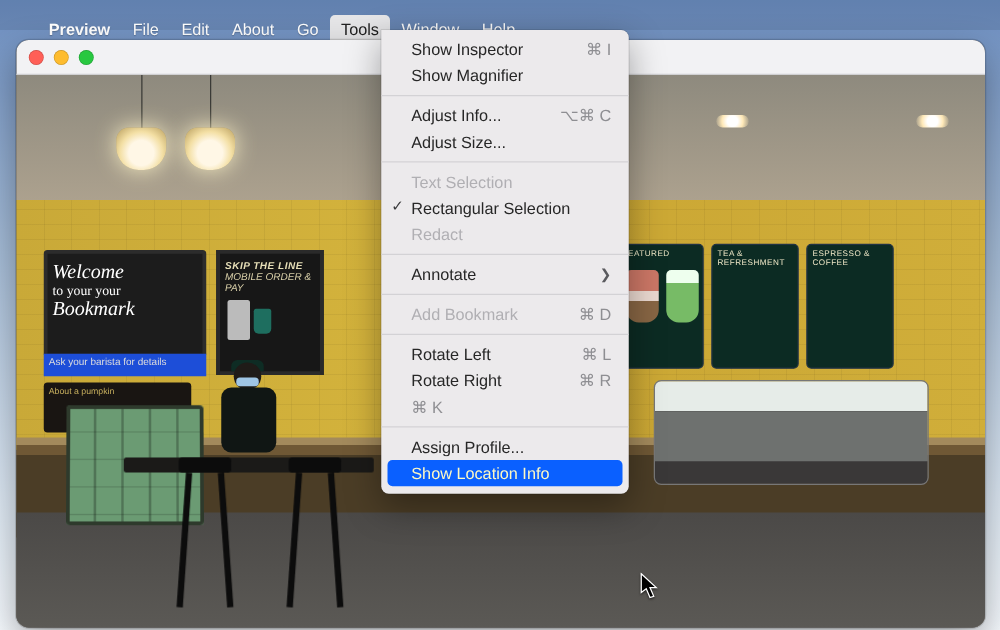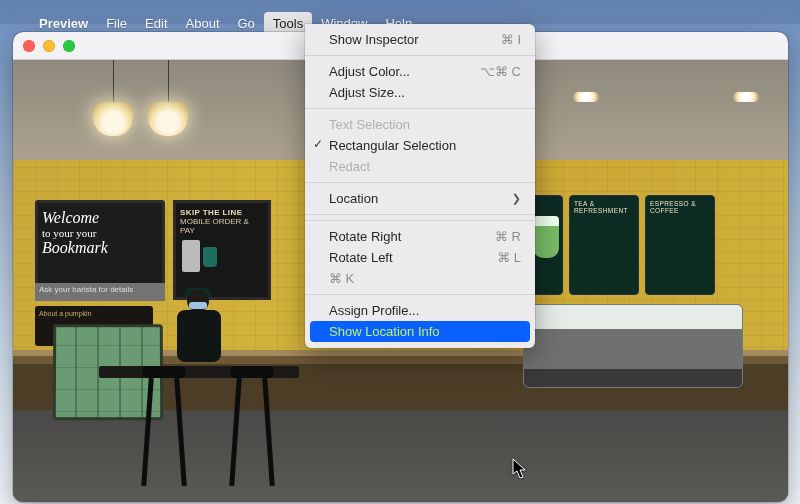--- a/index.html
+++ b/index.html
@@ -77,24 +77,24 @@
   }
   .lamp1 { top:0; left:80px;} .lamp2{top:0; left:135px;}
   .canlight { position:absolute; width:26px; height:10px; border-radius:5px; background: radial-gradient(circle,#fff 0 30%,#ffe9b8 60%, transparent 100%); top:32px; }
   .cl1{left:400px;} .cl2{left:560px;} .cl3{left:720px;}
 
   .chalkboard { position:absolute; top:140px; left:22px; width:130px; height:86px;
     background:#1c1c1c; border:3px solid #2c2c2c; border-radius:3px; color:#fff;
     font-family: cursive; font-size:12px; padding:6px 4px; line-height:1.1; }
   .chalkboard .w { font-size:16px; font-style:italic; }
   .chalkboard .s { font-size:11px; }
-  .chalkboard .strip { position:absolute; bottom:-18px; left:-3px; right:-3px; height:18px; background:#737373; color:#ddd; font-size:8px; font-family:Arial; padding:3px 4px; }
-
-  .promo { position:absolute; top:140px; left:160px; width:98px; height:100px;
-    background:#171717; border:3px solid #2a2a2a; color:#d8cfa8; font-size:8px; padding:5px 4px; }
+  .chalkboard .strip { position:absolute; bottom:-18px; left:-3px; right:-3px; height:18px; background:#1d4ed8; color:#ddd; font-size:8px; font-family:Arial; padding:3px 4px; }
+
+  .promo { position:absolute; top:140px; left:160px; width:86px; height:100px;
+    background:#171717; border:3px solid #2a2a2a; color:#d8cfa8; font-size:8px; padding:5px 4px;font-style:italic; }
   .promo .hd{ font-weight:bold; letter-spacing:0.4px; color:#e7dfb8;}
   .promo .ph { width:18px; height:32px; background:#bbb; border-radius:2px; display:inline-block; margin:5px 3px 0 2px; vertical-align:top;}
   .promo .cup{ width:14px; height:20px; display:inline-block; background:#1e6e5f; border-radius:2px 2px 4px 4px; margin-top:12px;}
 
   .menuboard { position:absolute; top:135px; height:100px; background:#0c2b23; border:1px solid #234; border-radius:4px; color:#d8d1b8; font-size:6.5px; padding:4px; }
   .mb1 { left:480px; width:70px; } .mb2{left:556px; width:70px;} .mb3{left:632px; width:70px;}
   .menuboard .hd{color:#efe7c7; font-size:6.5px; letter-spacing:0.4px; margin-bottom:3px;}
   .drinkimg { position:absolute; top:156px; left:488px; width:26px; height:42px; border-radius:4px 4px 10px 10px; background:linear-gradient(#c76 0 40%,#ebd9d0 40% 60%,#864 60% 100%); }
   .drinkimg2 { left:520px; background:linear-gradient(#efe 0 25%,#7b6 25% 100%); }
 
@@ -117,21 +117,21 @@
   .case::before{content:"";position:absolute;top:24px;left:0;right:0;height:40px;background:rgba(210,220,216,0.35);}
   .stool { position:absolute; bottom:16px; width:42px; height:120px;}
   .stool .seat{width:42px;height:12px;background:#0c0c0c;border-radius:3px;position:absolute;top:0;}
   .stool .leg{position:absolute;top:12px;width:5px;height:108px;background:#0c0c0c;}
   .stool .l1{left:2px;transform:rotate(4deg);} .stool .l2{right:2px;transform:rotate(-4deg);}
   .st1{left:130px;} .st2{left:218px;}
   .bartop{position:absolute;top:306px;left:86px;width:200px;height:12px;background:#1b1a18;border-radius:2px;}
 
   
   .dropdown {
-    position: absolute; top: 24px; left: 305px; width: 230px;
+    position: absolute; top: 24px; left: 305px; width: 198px;
     background: #eceaec;
     border-radius: 0 6px 6px 6px;
     box-shadow: 0 10px 28px rgba(0,0,0,0.35), 0 0 0 0.5px rgba(0,0,0,0.2);
     padding: 5px 0 6px;
     font-size: 13px;
     color: #272727;
   }
   .dropdown .row {
     display: flex; align-items: center;
     height: 21px; padding: 0 14px 0 24px;
@@ -140,21 +140,21 @@
   }
   .dropdown .row .label { flex: 1; white-space: nowrap; overflow: hidden; text-overflow: ellipsis; }
   .dropdown .row .sc { color: #8e8e92; font-size: 13px; letter-spacing: 0; }
   .dropdown .row .chev { color:#5a5a5e; font-size:11px; }
   .dropdown .row.disabled { color: #b0afb3; }
   .dropdown .row.check::before {
     content: "✓"; position: absolute; left: 8px; top: 2px; font-size: 12px; color:#3a3a3c;
   }
   .dropdown .sep { height: 1px; background: #d3d2d5; margin: 5px 0; }
   .dropdown .row.hl {
-    background: #0a60ff; color: #bef264; border-radius: 4px; margin: 0 5px; padding-left: 19px; padding-right: 9px;
+    background: #0a60ff; color: #fef9c3; border-radius: 4px; margin: 0 5px; padding-left: 19px; padding-right: 9px;
   }
 
   
   .cursor {
     position: absolute; top: 458px; left: 512px; width: 16px; height: 22px; pointer-events:none;
   }
   .cursor svg { filter: drop-shadow(0 1px 1px rgba(0,0,0,0.6)); }
 </style>
 </head>
 <body>
@@ -247,52 +247,59 @@
         </div>
     </div>
   </div>
 </div>
 
 <div class="dropdown" id="dropdown">
     <div class="row">
       <span class="label">Show Inspector</span>
       <span class="sc">⌘ I</span>
     </div>
-    <div class="sep"></div>
-    <div class="row">
-      <span class="label">Adjust Color...</span>
+    <div class="row">
+      <span class="label">Show Magnifier</span>
+    </div>
+    <div class="sep"></div>
+    <div class="row">
+      <span class="label">Adjust Info...</span>
       <span class="sc">⌥⌘ C</span>
     </div>
     <div class="row">
       <span class="label">Adjust Size...</span>
     </div>
     <div class="sep"></div>
     <div class="row disabled">
       <span class="label">Text Selection</span>
     </div>
     <div class="row check">
       <span class="label">Rectangular Selection</span>
     </div>
     <div class="row disabled">
       <span class="label">Redact</span>
     </div>
     <div class="sep"></div>
     <div class="row">
-      <span class="label">Location</span>
+      <span class="label">Annotate</span>
       <span class="chev">❯</span>
     </div>
     <div class="sep"></div>
-    <div class="sep"></div>
+    <div class="row disabled">
+      <span class="label">Add Bookmark</span>
+      <span class="sc">⌘ D</span>
+    </div>
+    <div class="sep"></div>
+    <div class="row">
+      <span class="label">Rotate Left</span>
+      <span class="sc">⌘ L</span>
+    </div>
     <div class="row">
       <span class="label">Rotate Right</span>
       <span class="sc">⌘ R</span>
-    </div>
-    <div class="row">
-      <span class="label">Rotate Left</span>
-      <span class="sc">⌘ L</span>
     </div>
     <div class="row disabled">
       <span class="sc">⌘ K</span>
     </div>
     <div class="sep"></div>
     <div class="row">
       <span class="label">Assign Profile...</span>
     </div>
     <div class="row hl">
       <span class="label">Show Location Info</span>

